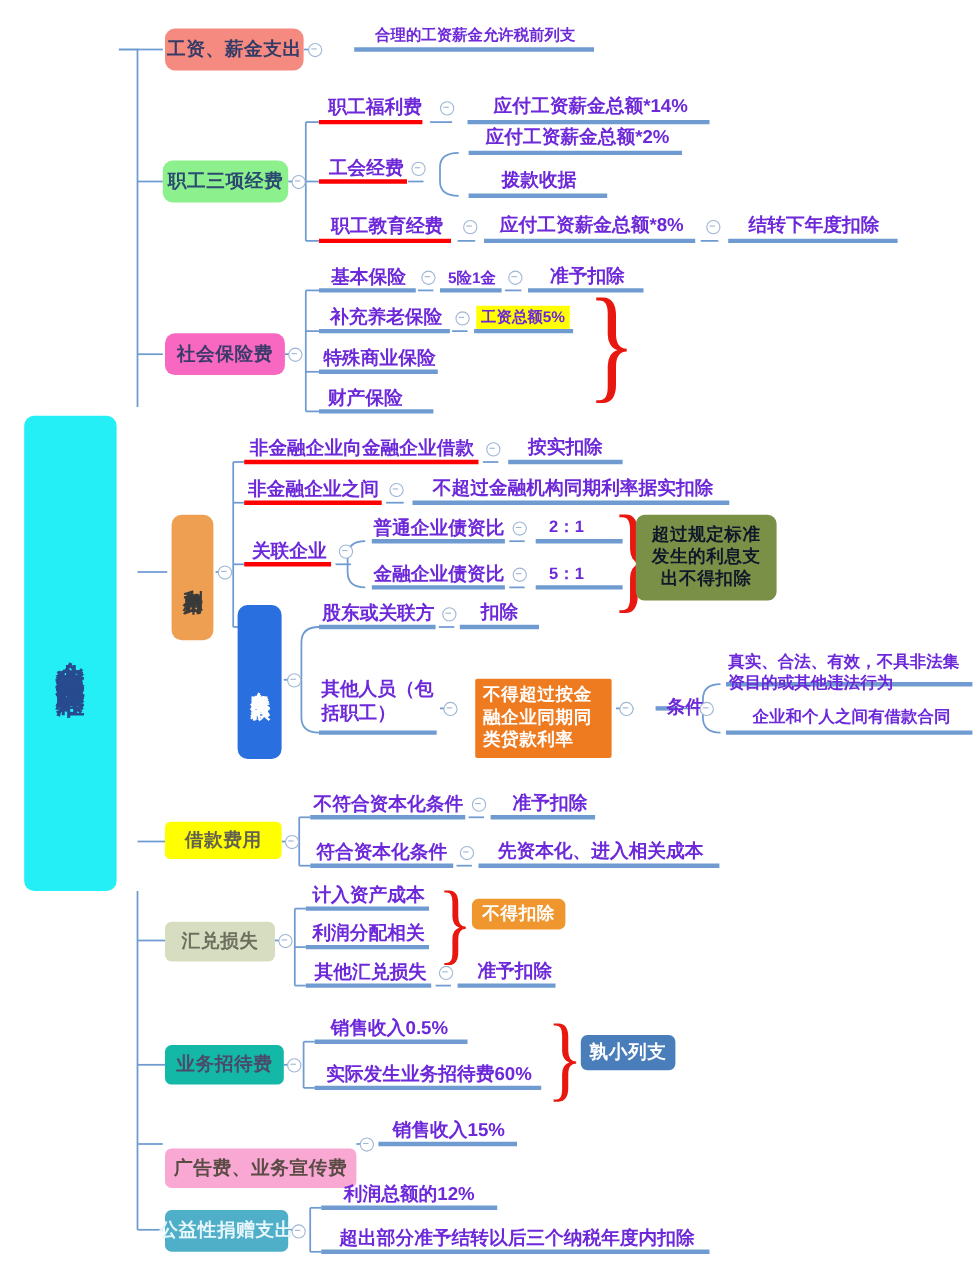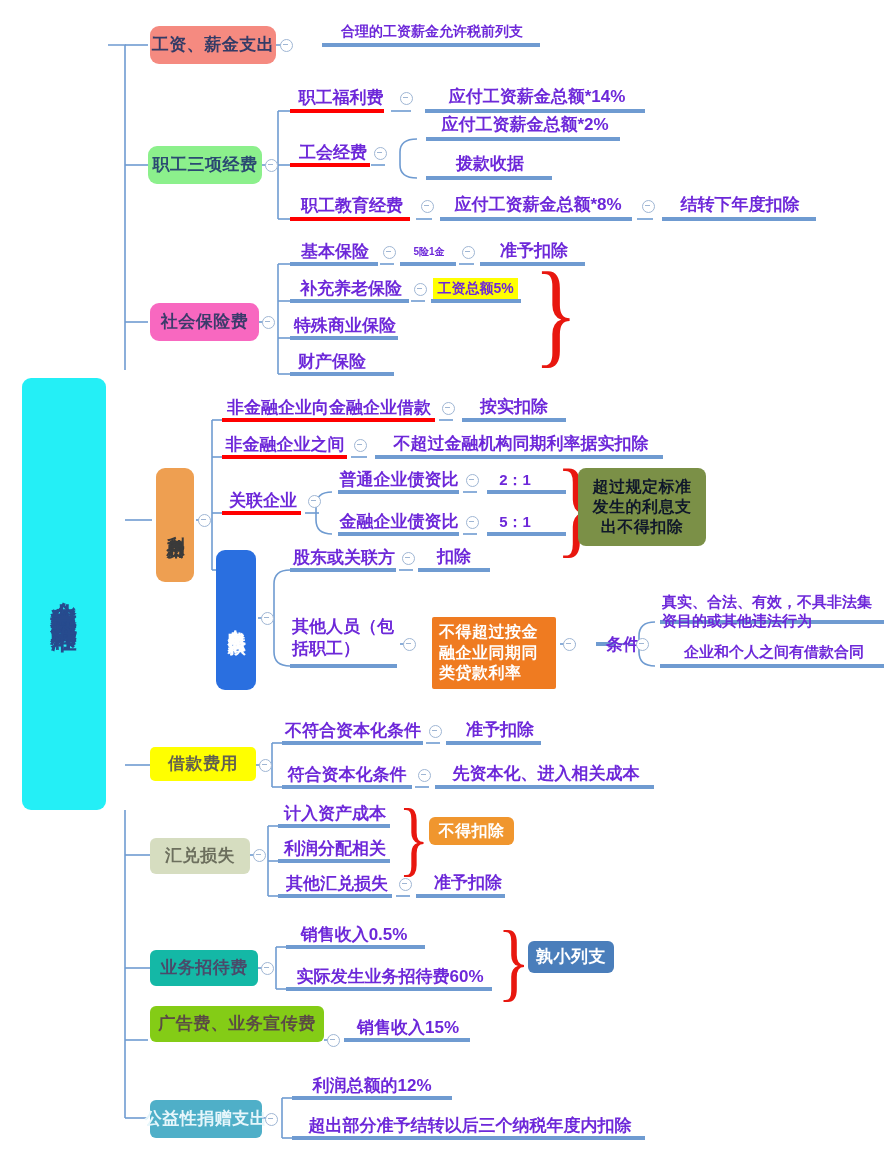--- a/index.html
+++ b/index.html
@@ -260,21 +260,21 @@
     <span>结转下年度扣除</span></div>
 
   <div class="node cap" style="left:150px;top:303px;width:109px;height:38px;background:#f868c0;color:#3b3b6b;font-size:17px;">
     <span>社会保险费</span>
   </div>
   <div class="dot" style="left:262px;top:316px;"></div>
 
   <div class="node leaf" style="left:293px;top:240px;width:84px;height:24px;font-size:17px;">
     <span>基本保险</span></div>
   <div class="dot" style="left:383px;top:246px;"></div>
-  <div class="node leaf" style="left:403px;top:240px;width:52px;height:24px;font-size:10px;">
+  <div class="node leaf" style="left:403px;top:240px;width:52px;height:24px;font-size:14px;">
     <span>5险1金</span></div>
   <div class="dot" style="left:462px;top:246px;"></div>
   <div class="node leaf" style="left:484px;top:239px;width:100px;height:24px;font-size:17px;">
     <span>准予扣除</span></div>
 
   <div class="node leaf" style="left:293px;top:277px;width:116px;height:24px;font-size:17px;text-align:right;">
     <span>补充养老保险</span></div>
   <div class="dot" style="left:414px;top:283px;"></div>
   <div class="node leaf" style="left:433px;top:278px;width:85px;height:21px;font-size:14px;background:#ffff00;">
     <span>工资总额5%</span></div>
@@ -336,21 +336,21 @@
     <span>扣除</span></div>
 
   <div class="node leaf" style="left:292px;top:614px;width:104px;height:48px;font-size:17px;white-space:normal;text-align:left;justify-content:flex-start;line-height:1.3;">
     <span>其他人员（包括职工）</span>
     </div>
   <div class="dot" style="left:403px;top:638px;"></div>
   <div class="node cap" style="left:432px;top:617px;width:124px;height:72px;background:#ef7b21;color:#ffffff;font-size:16px;white-space:normal;text-align:left;padding:0 7px;border-radius:2px;line-height:1.3;justify-content:flex-start;">
     <span>不得超过按金融企业同期同类贷款利率</span>
   </div>
   <div class="dot" style="left:563px;top:638px;"></div>
-  <div class="node leaf" style="left:598px;top:633px;width:50px;height:24px;font-size:17px;">
+  <div class="node leaf" style="left:598px;top:633px;width:50px;height:24px;font-size:17px;font-family:Liberation Mono, monospace;">
     <span>条件</span></div>
   <div class="dot" style="left:636px;top:638px;"></div>
   <div class="node leaf" style="left:662px;top:590px;width:224px;height:44px;font-size:15px;white-space:normal;text-align:left;line-height:1.25;justify-content:flex-start;">
     <span>真实、合法、有效，不具非法集资目的或其他违法行为</span>
     </div>
   <div class="node leaf" style="left:662px;top:640px;width:224px;height:24px;font-size:15px;">
     <span>企业和个人之间有借款合同</span></div>
 
   <div class="node cap" style="left:150px;top:747px;width:106px;height:34px;background:#ffff00;color:#63614f;font-size:17px;border-radius:5px;">
     <span>借款费用</span>
@@ -397,21 +397,21 @@
   <div class="node leaf" style="left:289px;top:923px;width:130px;height:24px;font-size:17px;">
     <span>销售收入0.5%</span></div>
   <div class="node leaf" style="left:289px;top:965px;width:202px;height:24px;font-size:17px;">
     <span>实际发生业务招待费60%</span></div>
 
   <div class="brace" style="left:493px;top:918px;font-size:86px;font-family:'Liberation Serif',serif;transform:scaleX(0.8);">}</div>
   <div class="node cap" style="left:528px;top:941px;width:86px;height:32px;background:#4a7ebb;color:#ffffff;font-size:17px;border-radius:6px;">
     <span>孰小列支</span>
   </div>
 
-  <div class="node cap" style="left:150px;top:1006px;width:174px;height:36px;background:#84cc16;color:#5a4b44;font-size:17px;border-radius:6px;">
+  <div class="node cap" style="left:150px;top:1044px;width:174px;height:36px;background:#f9a8d4;color:#5a4b44;font-size:17px;border-radius:6px;">
     <span>广告费、业务宣传费</span>
   </div>
   <div class="dot" style="left:327px;top:1034px;"></div>
   <div class="node leaf" style="left:348px;top:1016px;width:120px;height:24px;font-size:17px;">
     <span>销售收入15%</span></div>
 
   <div class="node cap" style="left:150px;top:1100px;width:112px;height:38px;background:#4fafc8;color:#e6f6fb;font-size:17px;border-radius:6px;">
     <span>公益性捐赠支出</span>
   </div>
   <div class="dot" style="left:265px;top:1113px;"></div>

